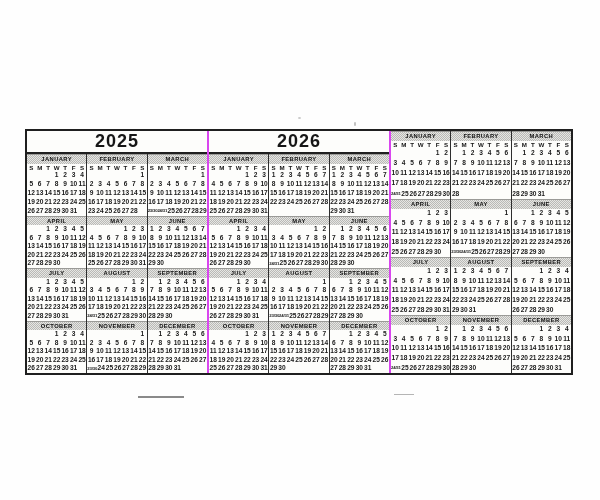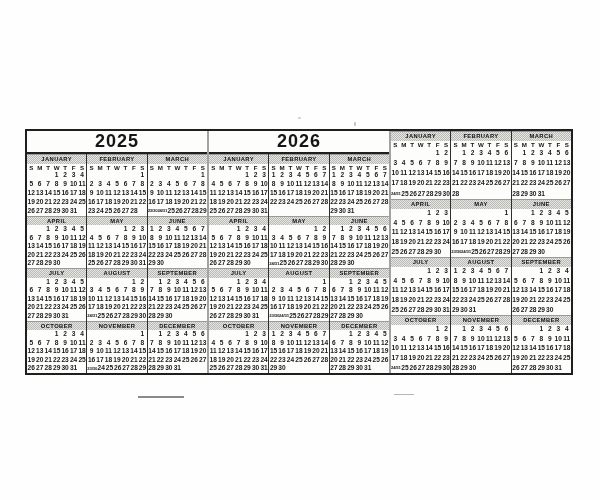--- a/index.html
+++ b/index.html
@@ -7,21 +7,21 @@
     width:600px;height:500px;position:relative;overflow:hidden;
     background:#fefefe;color:#1c1c1c;
     font-family:"Liberation Sans", sans-serif;
   }
   .calendar{
     position:absolute;left:25px;top:129px;width:548px;height:246px;
     border:2px solid #1f1f1f;background:#fdfdfb;
     display:flex;box-sizing:border-box;
   }
   .year{flex:1 1 0;display:flex;flex-direction:column;min-width:0;}
-  .year + .year{border-left:2px solid #a3a3a3;}
+  .year + .year{border-left:2px solid #d946ef;}
   .year-label{
     height:21px;flex:0 0 21px;border-bottom:2px solid #1f1f1f;
     display:flex;align-items:center;justify-content:center;
     font-size:18px;font-weight:600;letter-spacing:1px;color:#161616;
   }
   .quarters{flex:1 1 auto;display:flex;flex-direction:column;min-height:0;}
   .quarter{display:flex;flex:52 1 0;min-height:0;}
   .quarter.first{flex:61 1 0;}
   .month{flex:1 1 0;display:flex;flex-direction:column;min-width:0;}
   .month + .month{border-left:1px solid #2e2e2e;}

